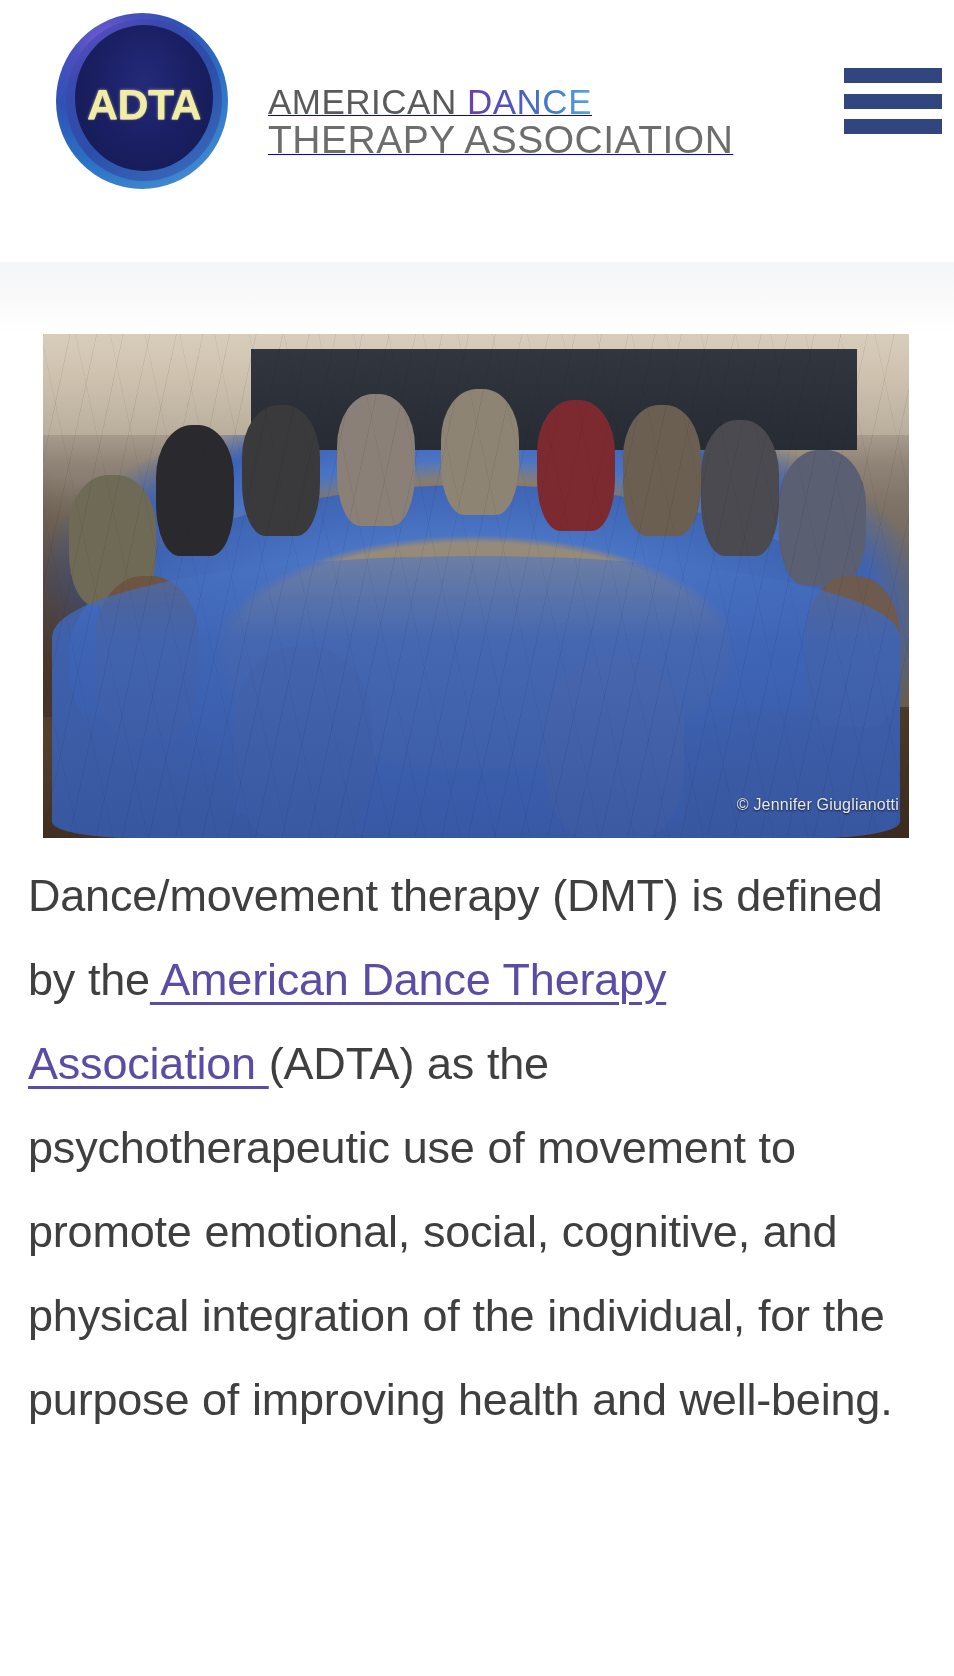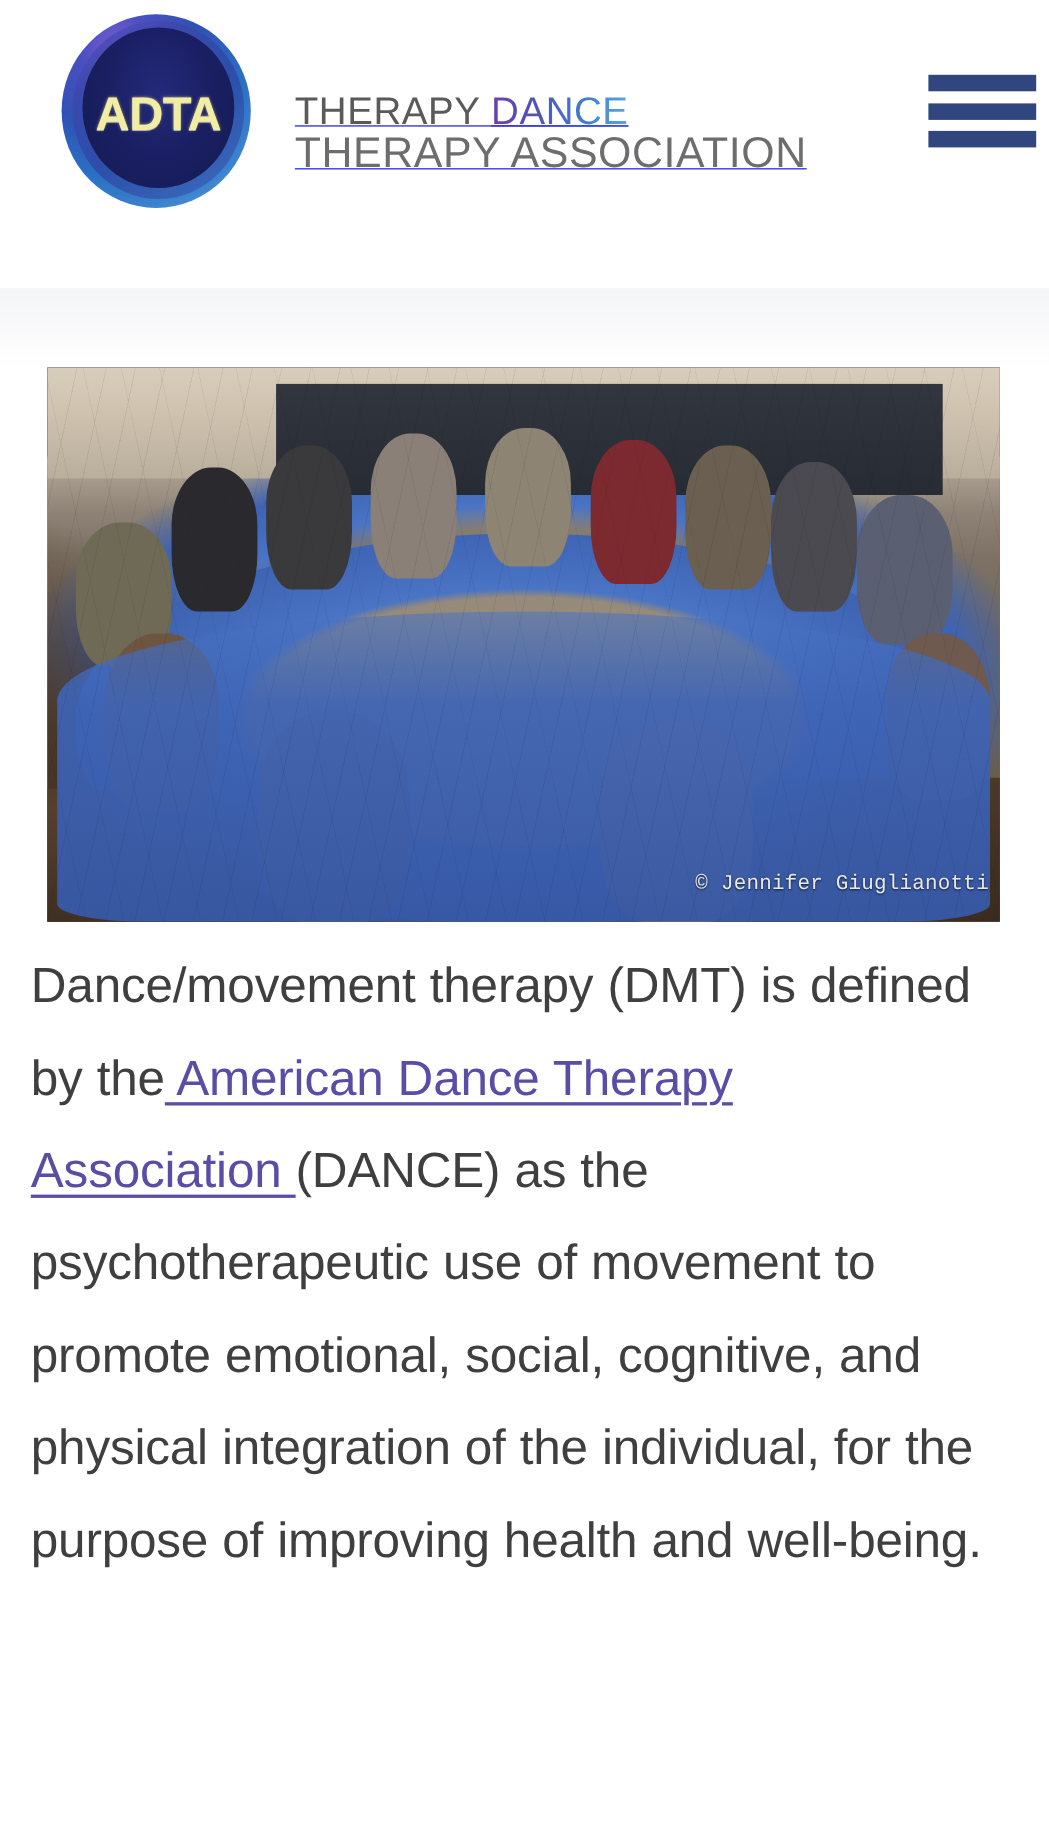--- a/index.html
+++ b/index.html
@@ -213,22 +213,22 @@
     background:
       repeating-linear-gradient(102deg, rgba(20,20,40,.10) 0 1px, rgba(0,0,0,0) 1px 26px),
       repeating-linear-gradient(78deg, rgba(20,20,40,.07) 0 1px, rgba(0,0,0,0) 1px 34px);
     opacity: .65;
     pointer-events: none;
   }
   .photo-watermark {
     position: absolute;
     right: 10px;
     bottom: 24px;
-    font-family: Liberation Mono, monospace;
-    font-size: 19px;
+    font-family: Liberation Sans, sans-serif;
+    font-size: 16px;
     letter-spacing: .2px;
     color: #e9e9e9;
     text-shadow: 0 1px 2px rgba(0,0,0,.75);
     white-space: nowrap;
   }
 
   
   .article-body {
     position: absolute;
     left: 28px;
@@ -262,21 +262,21 @@
     <a class="brand" href="#">
 
       <span class="logo-badge">
         <span class="logo-ring-outer"></span>
         <span class="logo-ring-mid"></span>
         <span class="logo-core-2"></span>
         <span class="logo-text">ADTA</span>
       </span>
 
       <span class="wordmark">
-        <span class="wordmark-line l1"><span>THERAPY </span><span class="wordmark-accent">DANCE</span></span>
+        <span class="wordmark-line l1"><span>AMERICAN </span><span class="wordmark-accent">DANCE</span></span>
         <span class="wordmark-line l2">THERAPY ASSOCIATION</span>
       </span>
     </a>
 
     <button class="menu-toggle" aria-label="menu">
       <span class="menu-bar"></span>
       <span class="menu-bar"></span>
       <span class="menu-bar"></span>
     </button>
 
@@ -309,16 +309,16 @@
       <div style="position:absolute;left:1%;top:44%;width:98%;height:56%;
                   background:linear-gradient(180deg, rgba(74,116,196,.55) 0%, rgba(62,100,182,.92) 30%, rgba(55,88,165,.97) 100%);
                   border-radius:52% 52% 10% 10% / 30% 30% 6% 6%;"></div>
       <div class="photo-veil"></div>
 
       <figcaption class="photo-watermark">© Jennifer Giuglianotti</figcaption>
     </div>
   </figure>
 
   <div class="article-body">
-    <p class="article-paragraph"><span>Dance/movement therapy (DMT) is defined by the</span><a class="article-link" href="#"> American Dance Therapy Association </a><span>(DANCE) as the psychotherapeutic use of movement to promote emotional, social, cognitive, and physical integration of the individual, for the purpose of improving health and well-being.</span></p>
+    <p class="article-paragraph"><span>Dance/movement therapy (DMT) is defined by the</span><a class="article-link" href="#"> American Dance Therapy Association </a><span>(ADTA) as the psychotherapeutic use of movement to promote emotional, social, cognitive, and physical integration of the individual, for the purpose of improving health and well-being.</span></p>
   </div>
 
 </div>
 
 </body></html>

